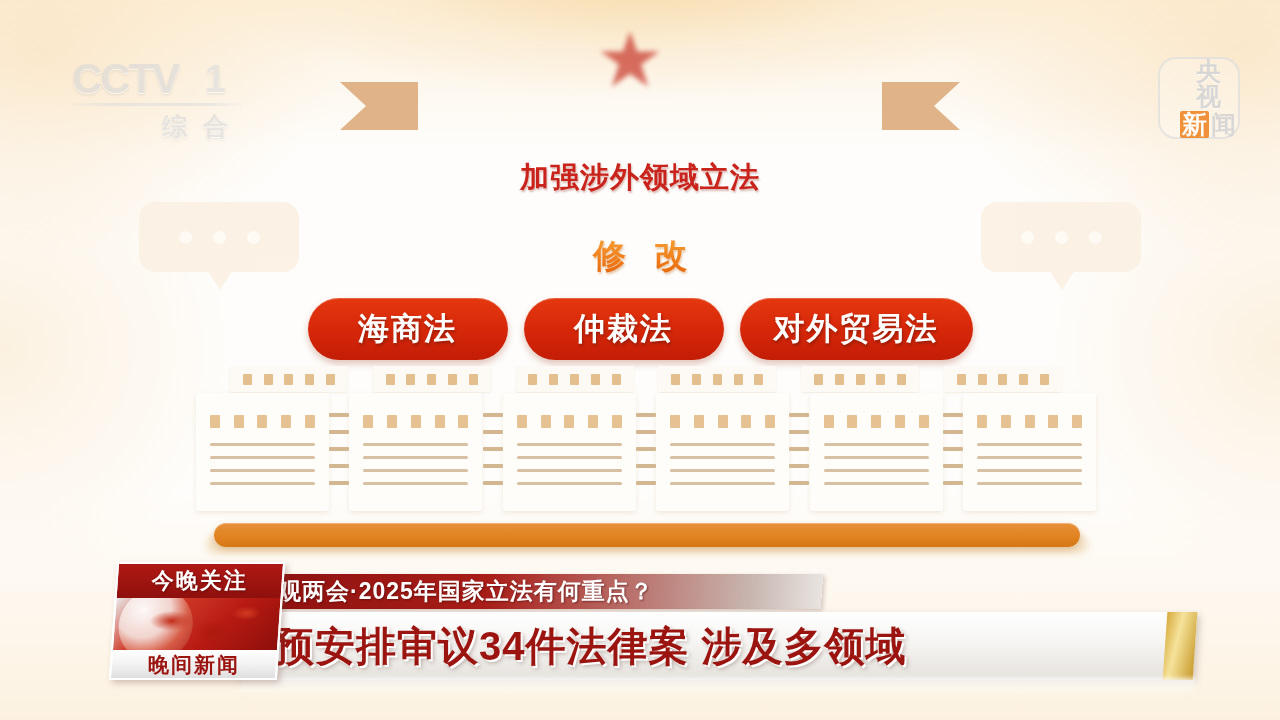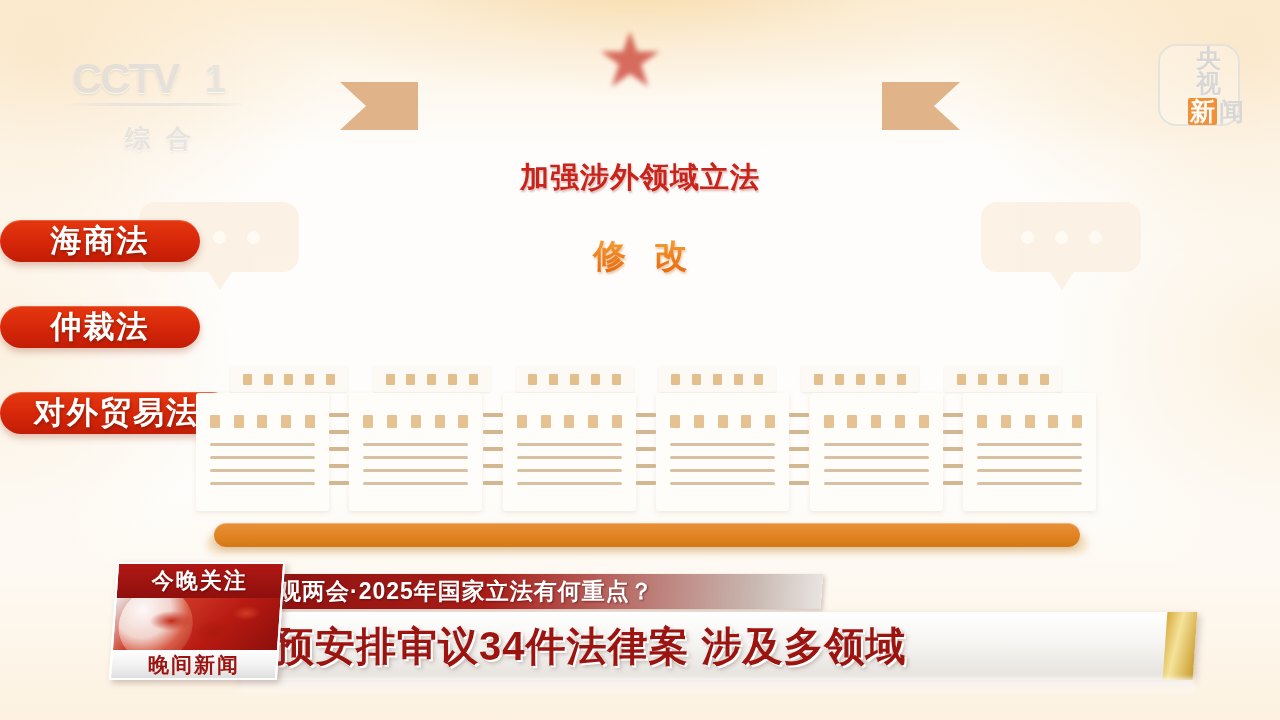--- a/index.html
+++ b/index.html
@@ -63,32 +63,32 @@
   .cctv-one {
     display:inline-flex; align-items:center; justify-content:center;
     width:40px; height:42px; font-size:38px; font-weight:700;
     color:#dcdcdc; margin-left:4px;
   }
   .cctv-rule {
     width:170px; height:3px; margin-top:3px; border-radius:2px;
     background:linear-gradient(90deg, rgba(215,215,215,.15) 0%, rgba(220,220,220,.95) 25%, rgba(220,220,220,.95) 80%, rgba(215,215,215,.1) 100%);
   }
   .cctv-sub {
-    margin-top:16px; text-align:center; width:172px;
+    margin-top:4px; text-align:right; width:172px;
     font-size:25px; font-weight:700; color:#dadada; letter-spacing:16px;
     text-indent:16px;
     text-shadow:0 1px 0 rgba(255,255,255,.9), 0 2px 3px rgba(150,150,150,.3);
   }
 
   
   .wm {
-    position:absolute; right:40px; top:44px; width:82px; height:82px;
+    position:absolute; right:40px; top:57px; width:82px; height:82px;
     border-radius:18px; border:2px solid rgba(220,220,220,.75);
     background:rgba(255,255,255,.28);
-    display:flex; flex-direction:column; align-items:center; justify-content:center;
+    display:flex; flex-direction:column; align-items:flex-end; justify-content:center;
     gap:2px; opacity:.92;padding-left:36px;
   }
   .wm-row1 {
     font-size:25px; font-weight:700; color:#d6d6d6; letter-spacing:1px; line-height:1;
     text-shadow:0 1px 1px rgba(255,255,255,.8);
   }
   .wm-row2 {
     font-size:25px; font-weight:700; line-height:1; display:flex; gap:0;
   }
   .wm-hl {
@@ -151,21 +151,21 @@
   .bubble .dots {
     position:absolute; inset:0; display:flex; align-items:center; justify-content:center; gap:21px;
   }
   .bubble .dots i { width:13px; height:13px; border-radius:50%; background:#fffaf3; display:block; }
   .bubble.left  { left:139px;  top:202px; }
   .bubble.right { right:139px; top:202px; }
 
   
   .pills {
     position:absolute; left:0; top:294px; width:1280px; height:66px;
-    display:flex; align-items:flex-start; justify-content:center; gap:44px;flex-direction:column;
+    display:flex; align-items:flex-end; justify-content:center; gap:16px;
   }
   .pill {
     height:62px; padding:0 34px; min-width:200px;
     display:flex; align-items:center; justify-content:center;
     border-radius:34px;
     background:linear-gradient(180deg,#e4380f 0%, #d8280a 48%, #c31d06 100%);
     box-shadow:0 4px 7px rgba(150,50,20,.28), inset 0 1px 0 rgba(255,255,255,.22);
   }
   .pill-text {
     color:#fff; font-size:31px; font-weight:700; letter-spacing:2px;

